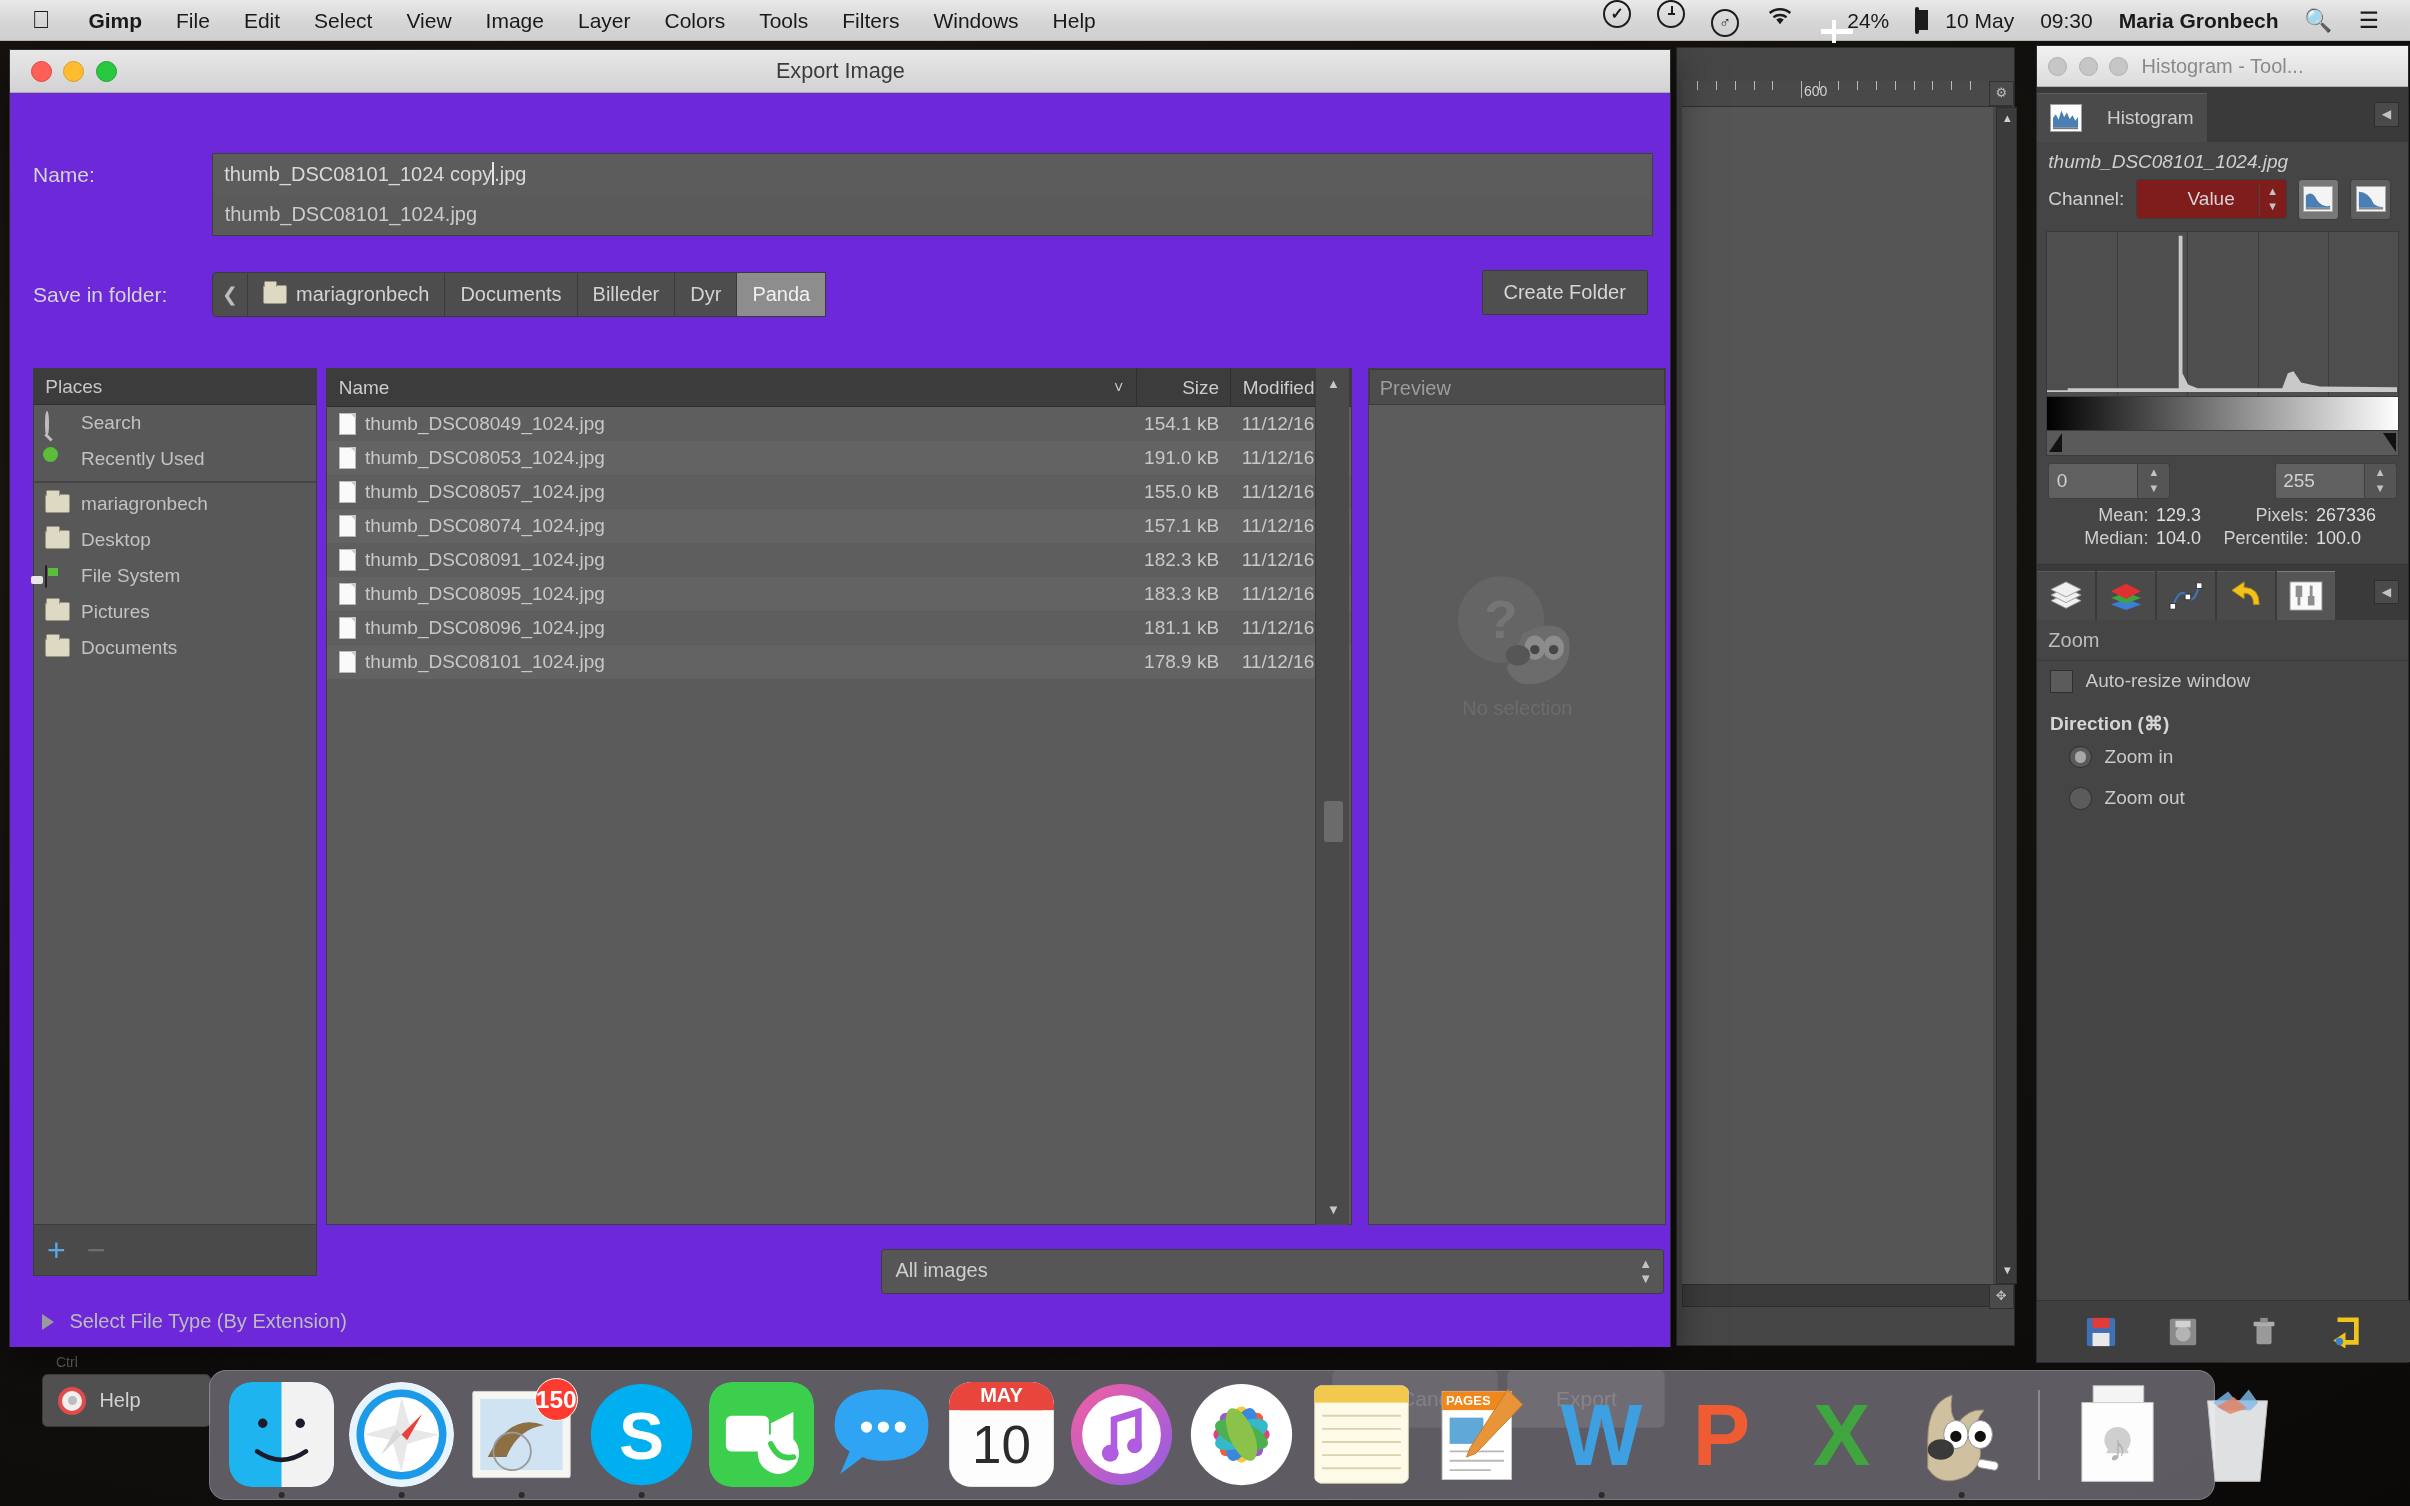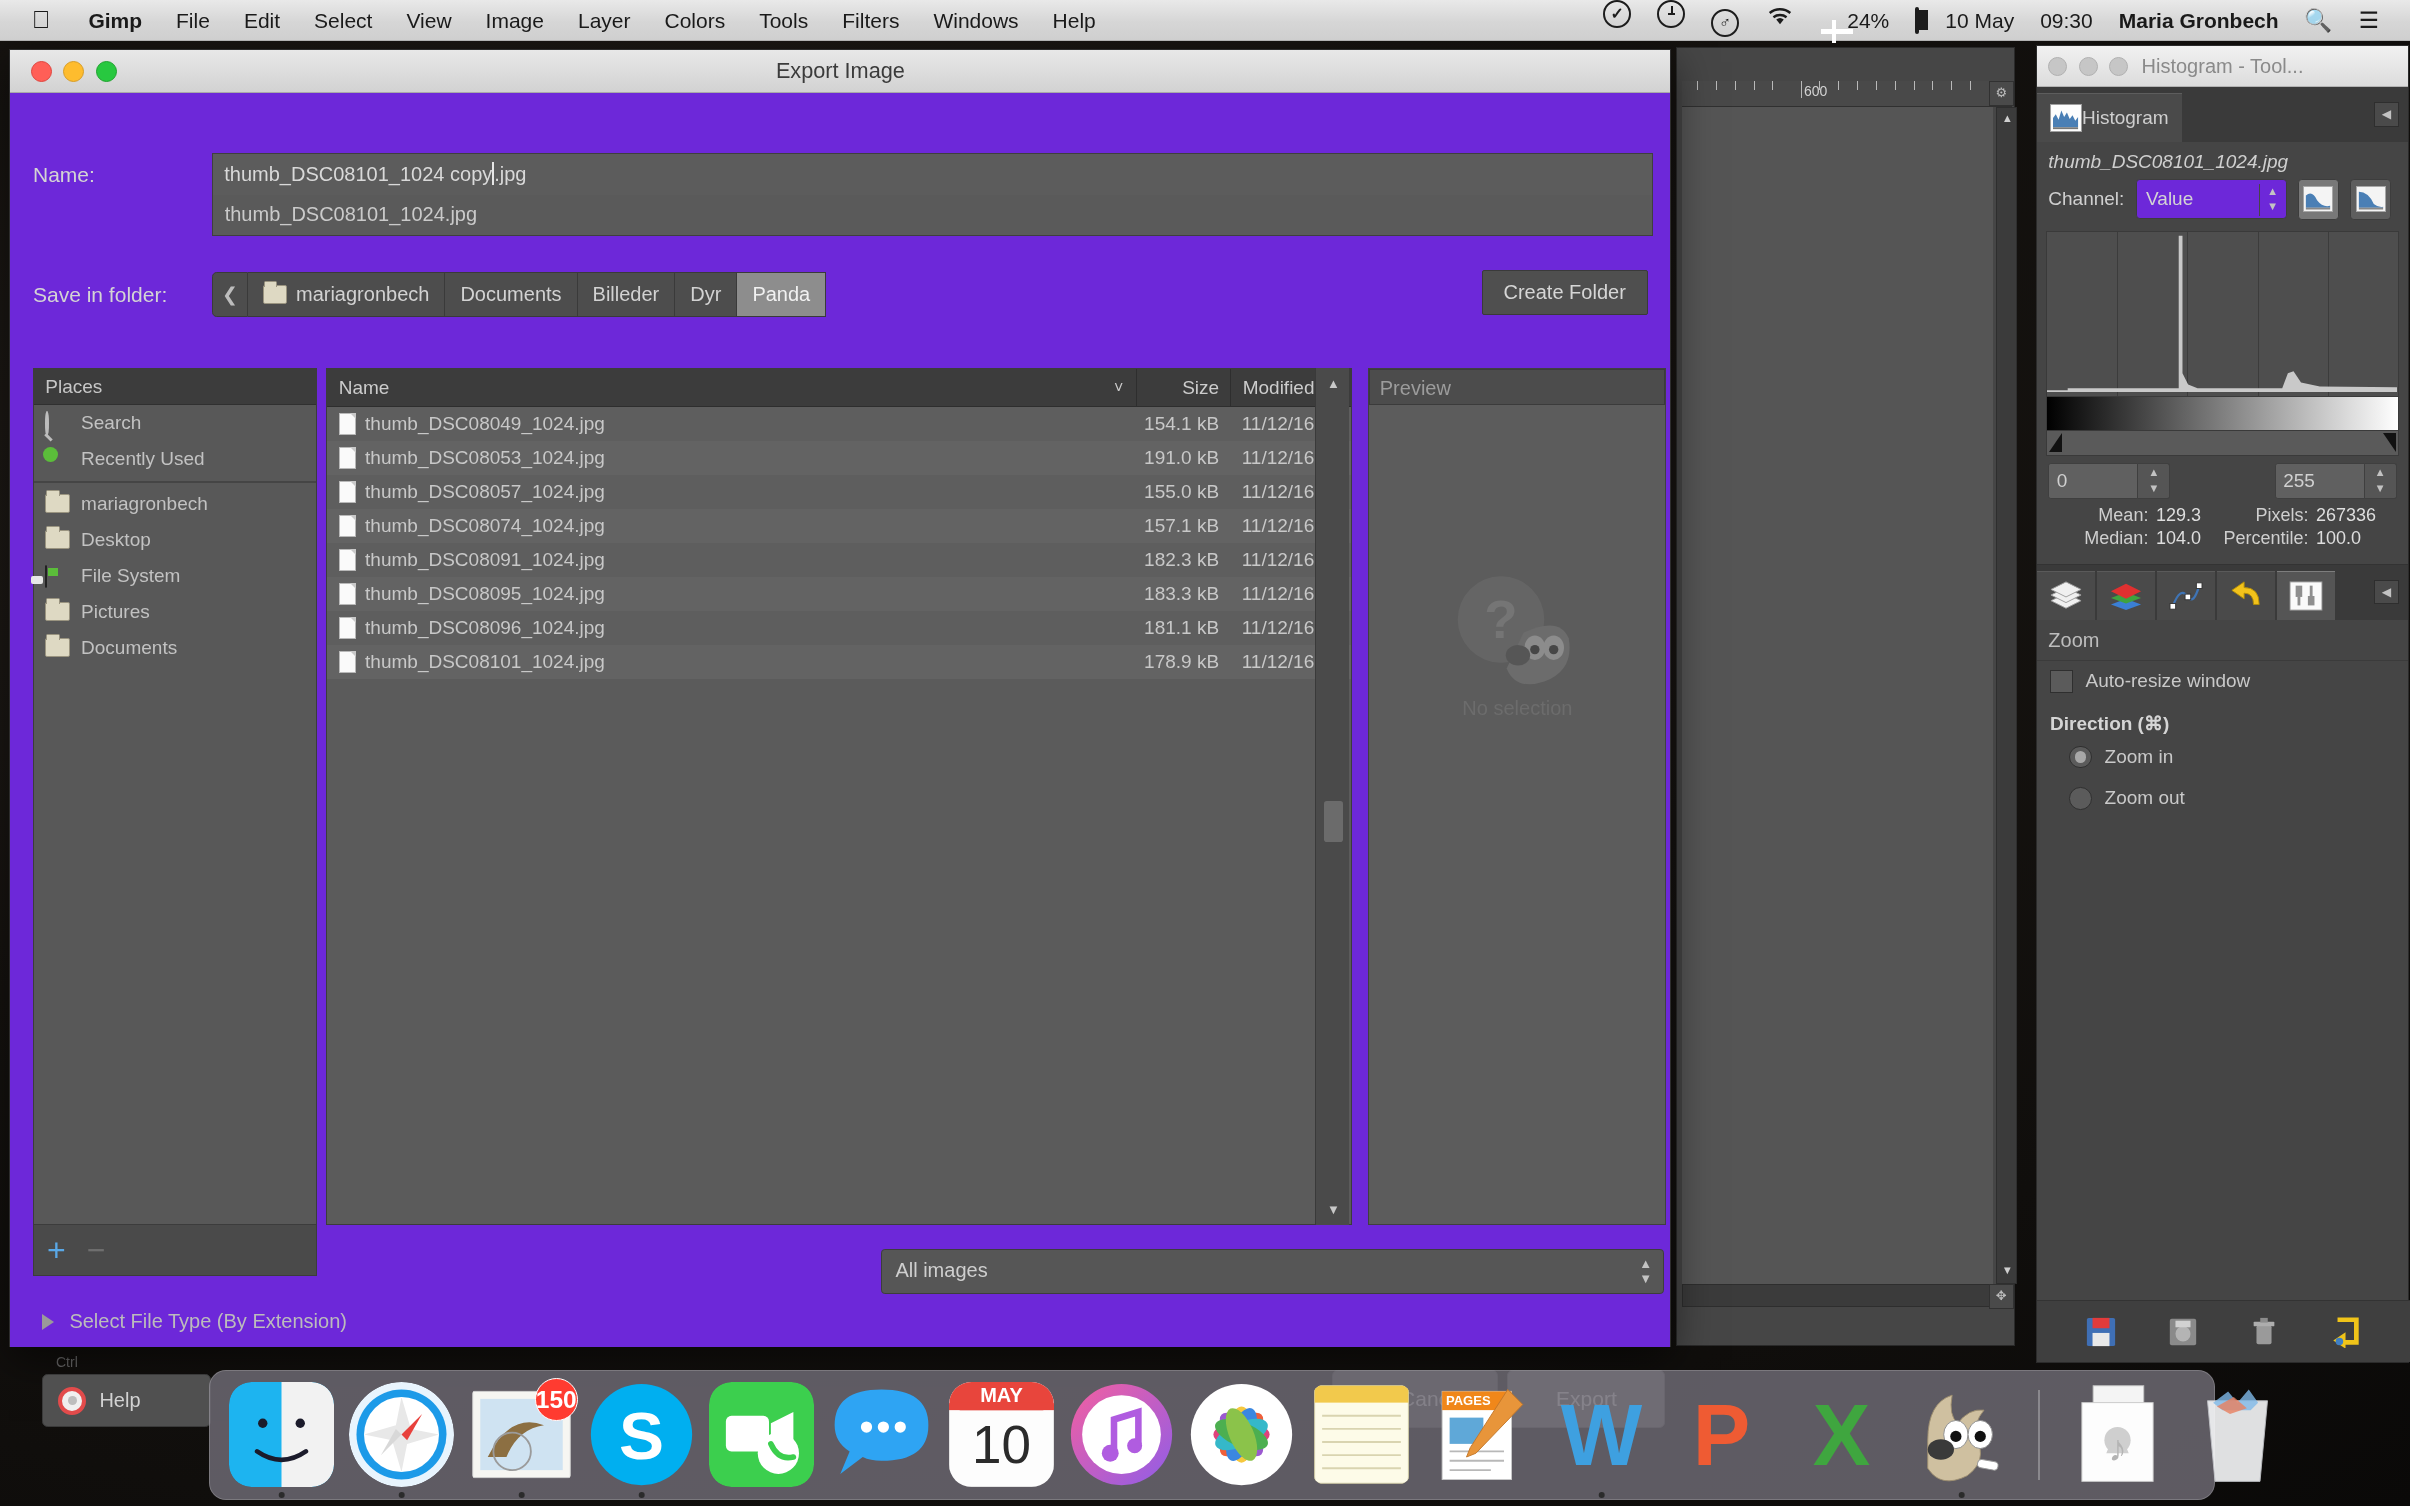--- a/index.html
+++ b/index.html
@@ -295,39 +295,39 @@
   #hw-title{
     height:41px; background:linear-gradient(to bottom,#f1f1f1,#dcdcdc);
     border-bottom:0.9px solid #b3b3b3; display:flex; align-items:center; position:relative;
   }
   .tl-dot-gray{ width:19px; height:19px; border-radius:50%; background:#c6c6c6;
      border:0.9px solid #b1b1b1; margin-left:11.3px;}
   #hw-title-text{ position:absolute; left:0; right:0; text-align:center;
      font-size:20px; color:#8a8a8a;}
   #histo-tabbar{ height:55px; background:#3a3a3a; display:flex; align-items:flex-end; position:relative;}
   .dock-tab{
-    height:49px; background:#4a4a4a; display:flex; align-items:center; gap:0;
+    height:49px; background:#4a4a4a; display:flex; align-items:center; gap:25px;
     padding:0 13px; color:#cfcfcf; font-size:19px; border-top:1.9px solid #5d5d5d;
   }
   .histo-ico{
     width:32px; height:28px; background:#f2f2f2; border:0.9px solid #9f9f9f; position:relative; flex:none;
   }
   .tab-collapse{
     position:absolute; right:9.4px; top:15px; width:24.5px; height:24.5px;
     background:#4a4a4a; border:0.9px solid #2e2e2e; color:#c2c2c2;
     font-size:12.2px; text-align:center; line-height:22.6px;
   }
   #histo-filename{
     color:#cfcfcf; font-size:19px; font-style:italic; padding:9.4px 11.3px 5.6px;
   }
   #channel-row{ display:flex; align-items:center; gap:11.3px; padding:0 11.3px 7.5px;}
   #channel-lbl{ color:#d0d0d0; font-size:19px;}
   #channel-combo{
-    width:151px; height:40px; background:#6d28d9; border:0.9px solid #3d3d3d; border-radius:3.8px;
-    color:#d4d4d4; font-size:19px; padding:0 9.4px; line-height:38px; position:relative;
+    width:151px; height:40px; background:#7f1d1d; border:0.9px solid #3d3d3d; border-radius:3.8px;
+    color:#d4d4d4; font-size:19px; padding:0 9.4px; line-height:38px; position:relative;text-align:center;
   }
   .ch-arrows{ position:absolute; right:7.5px; top:3.8px; font-size:11.3px; line-height:15px; color:#c3c3c3;
      border-left:0.9px solid #464646; padding-left:6.6px; height:32px;}
   .hist-mode-btn{ width:41px; height:41px; background:#5e5e5e; border:0.9px solid #3d3d3d;
      border-radius:3.8px; display:flex; align-items:center; justify-content:center;}
   .hist-mode-btn.sel{ background:#787878;}
   .hmb-inner{ width:30px; height:26px; background:#f4f4f4; border:0.9px solid #a7a7a7; position:relative; overflow:hidden;}
 
   #histo-graph{
     margin:3.8px 9.4px 0; height:166px; background:#4e4e4e;

